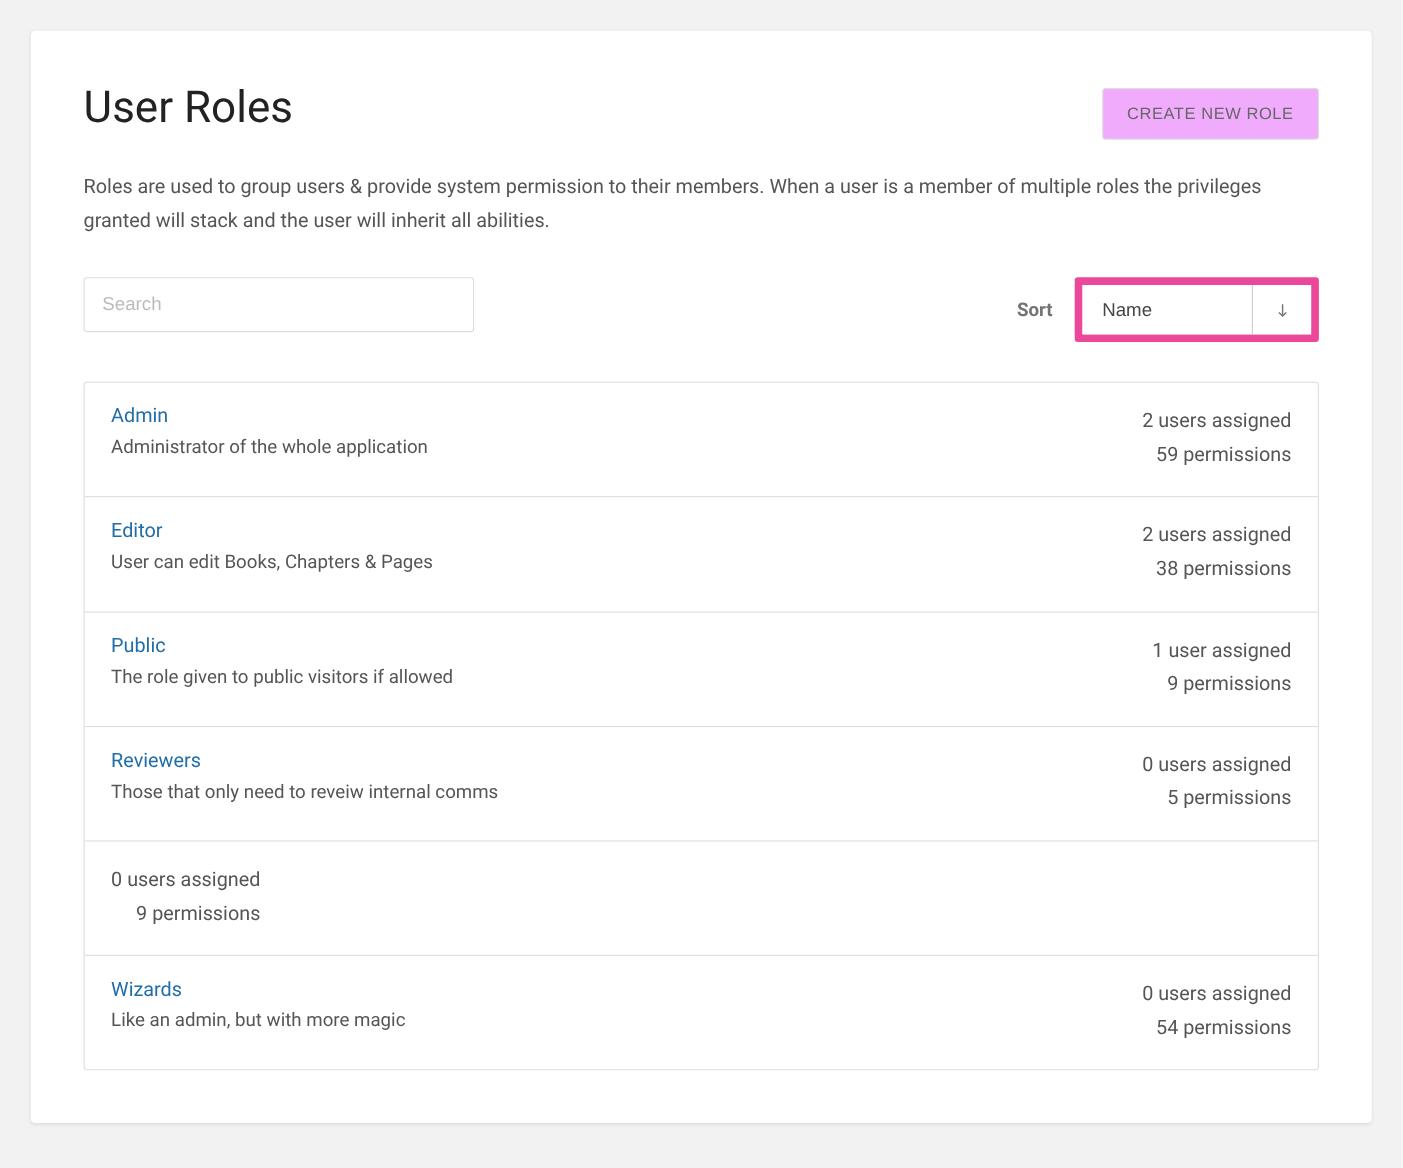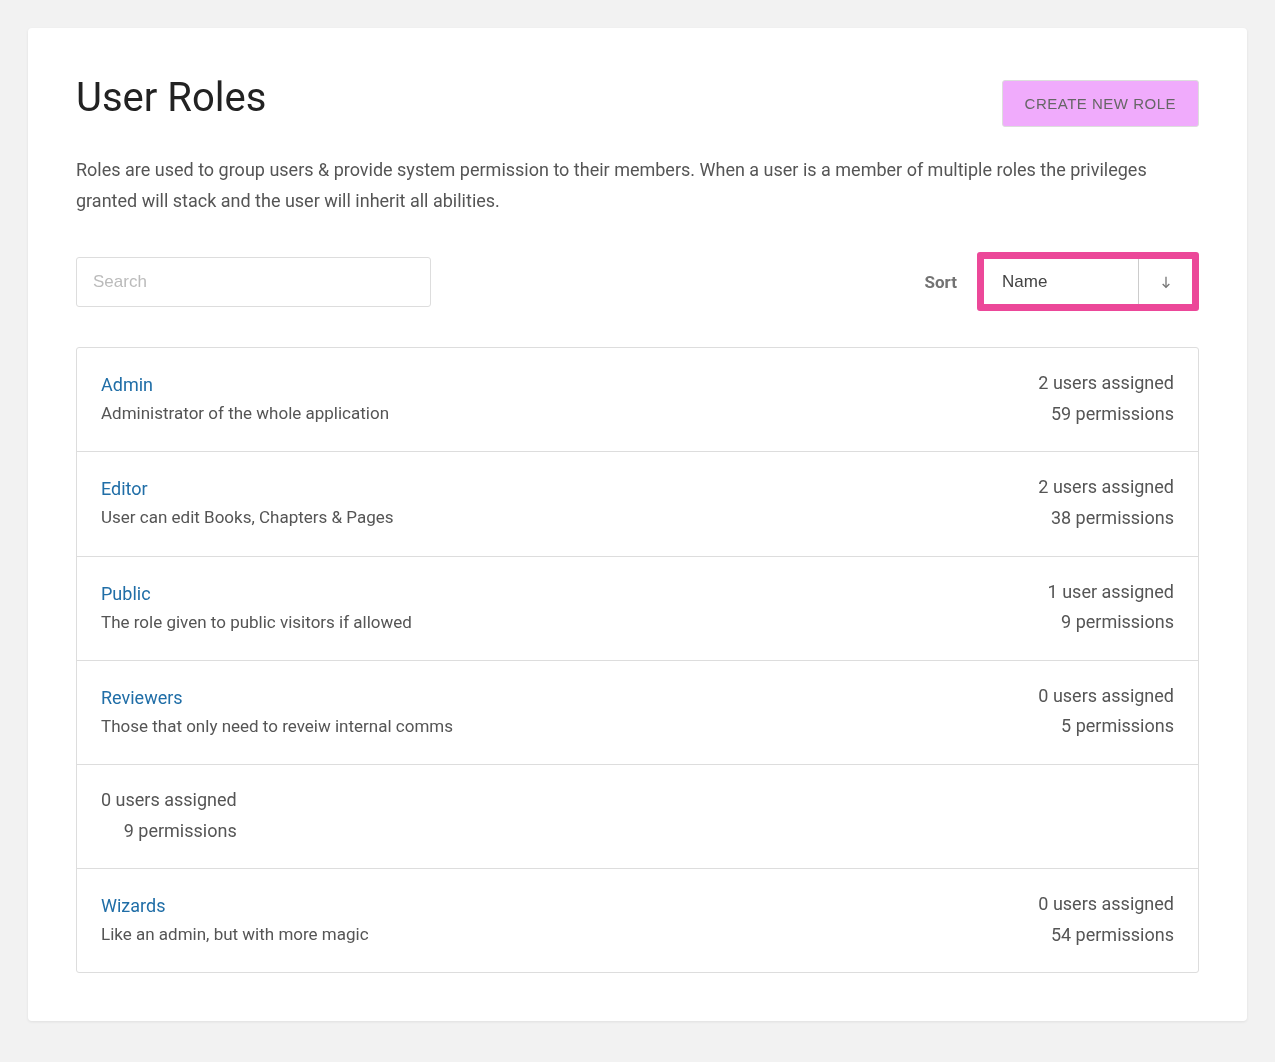--- a/index.html
+++ b/index.html
@@ -48,21 +48,21 @@
     }
     .description {
       font-size: 18px;
       line-height: 1.7;
       color: #555;
       margin-bottom: 36px;
     }
     .controls-row {
       display: flex;
       justify-content: space-between;
-      align-items: center;
+      align-items: flex-start;
       margin-bottom: 36px;
     }
     .search-input {
       width: 355px;
       padding: 14px 16px;
       font-size: 17px;
       border: 1px solid #ddd;
       border-radius: 3px;
       color: #333;
     }
@@ -111,21 +111,21 @@
       height: 16px;
     }
     .role-list {
       border: 1px solid #ddd;
       border-radius: 3px;
       overflow: hidden;
     }
     .role-item {
       display: flex;
       justify-content: space-between;
-      align-items: center;
+      align-items: flex-start;
       padding: 20px 24px 22px;
       border-bottom: 1px solid #ddd;
     }
     .role-item:last-child {
       border-bottom: none;
     }
     .role-left {
       flex: 1;
     }
     .role-name {

